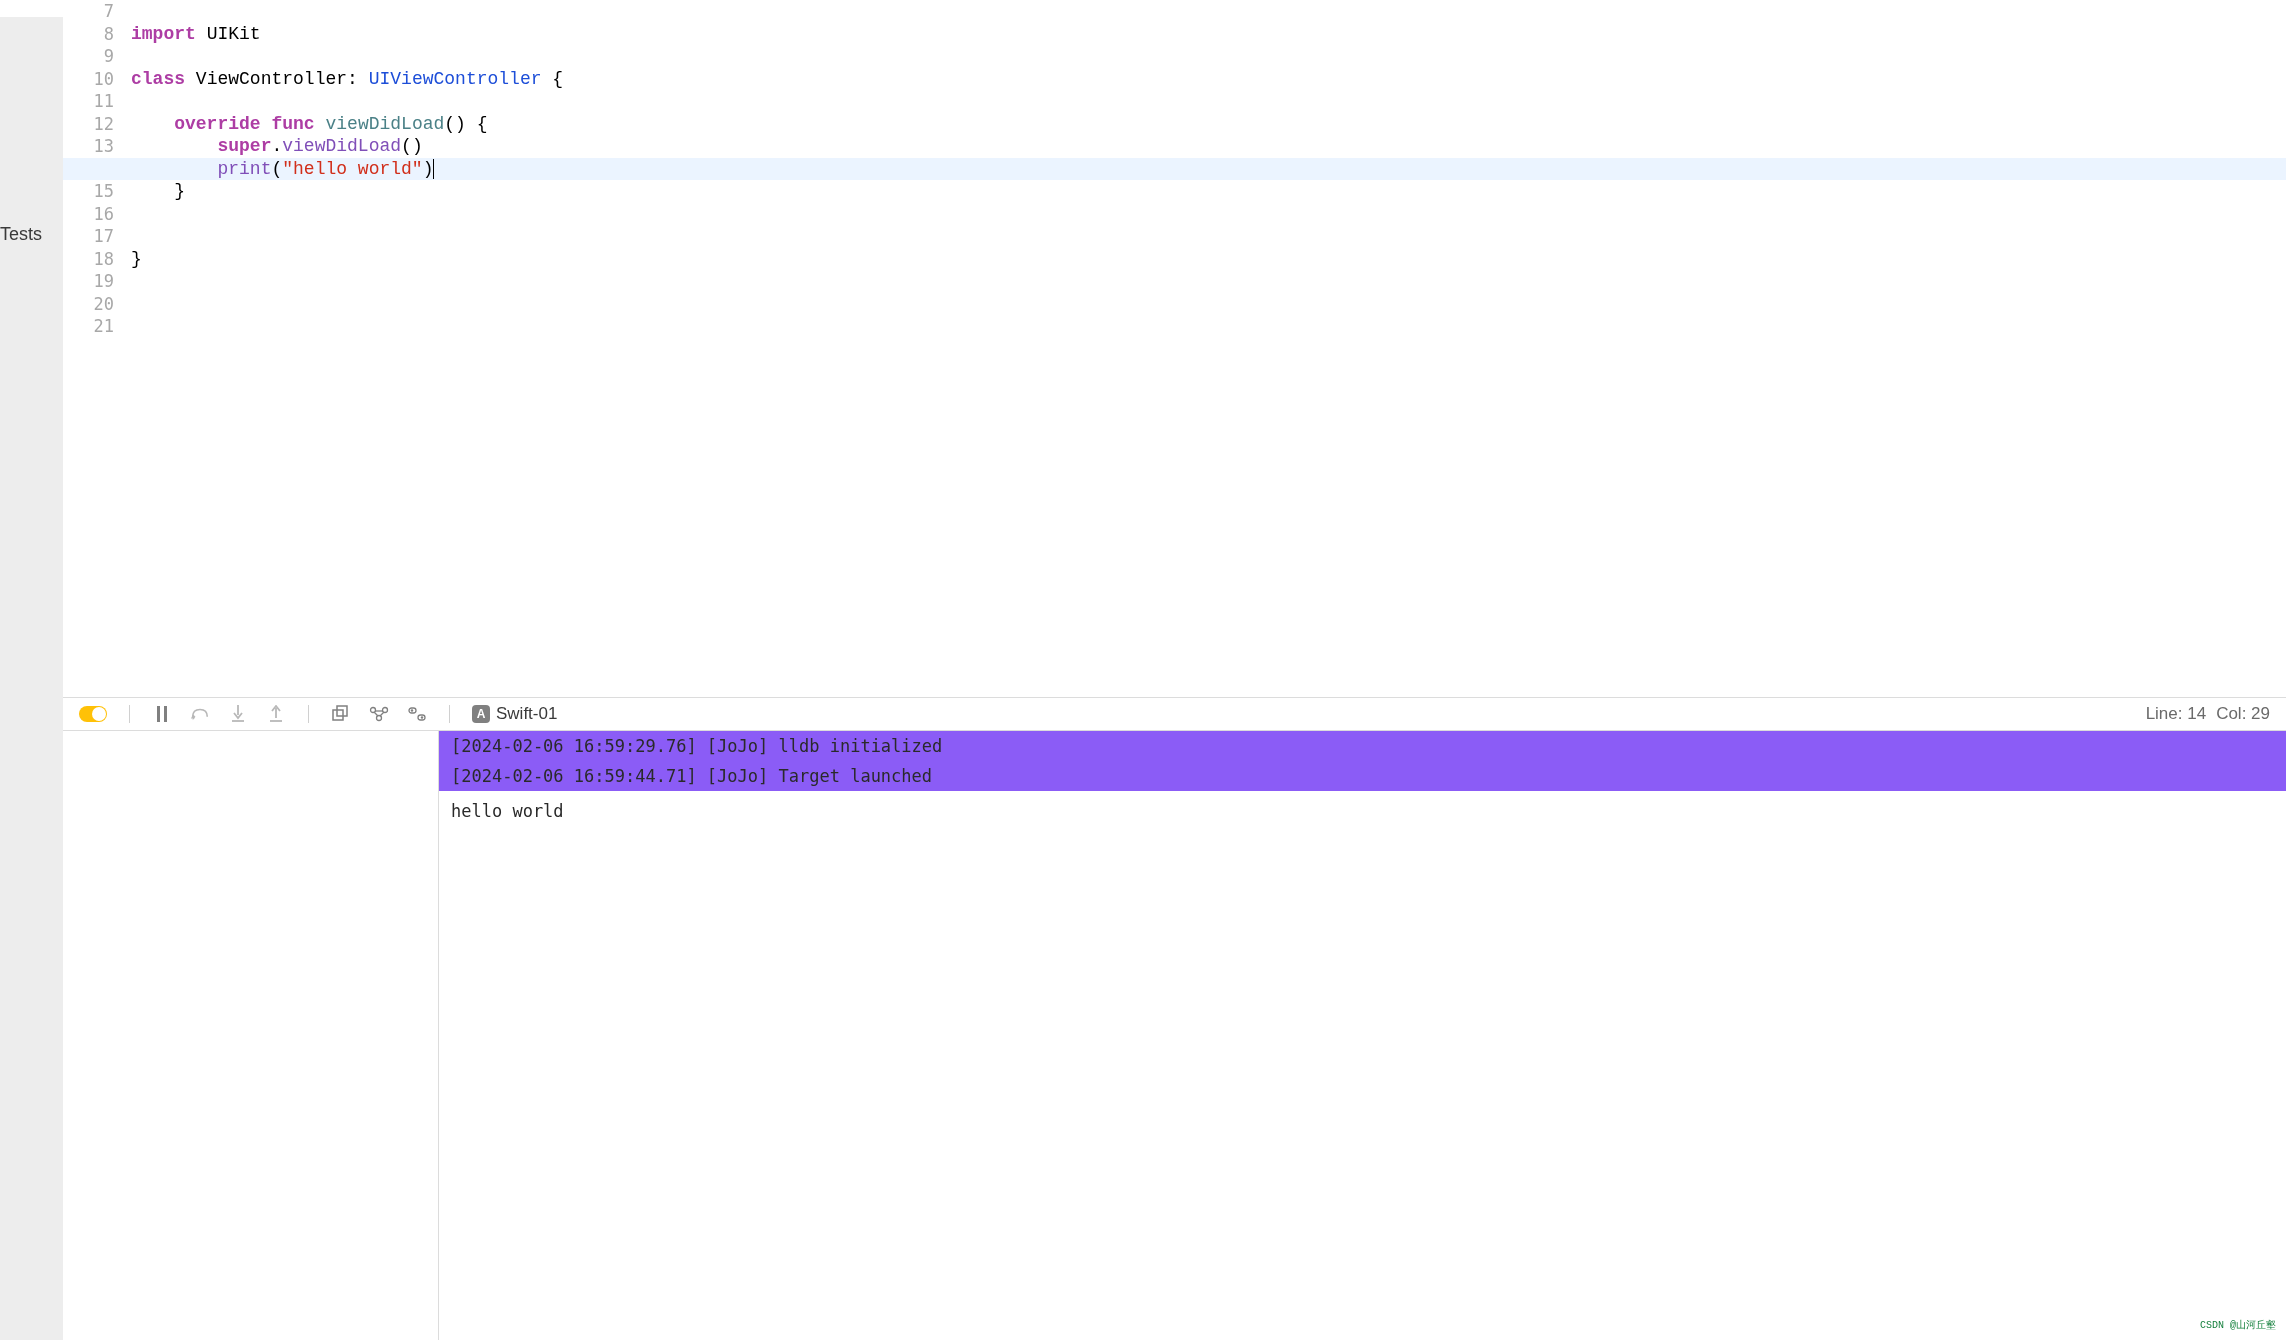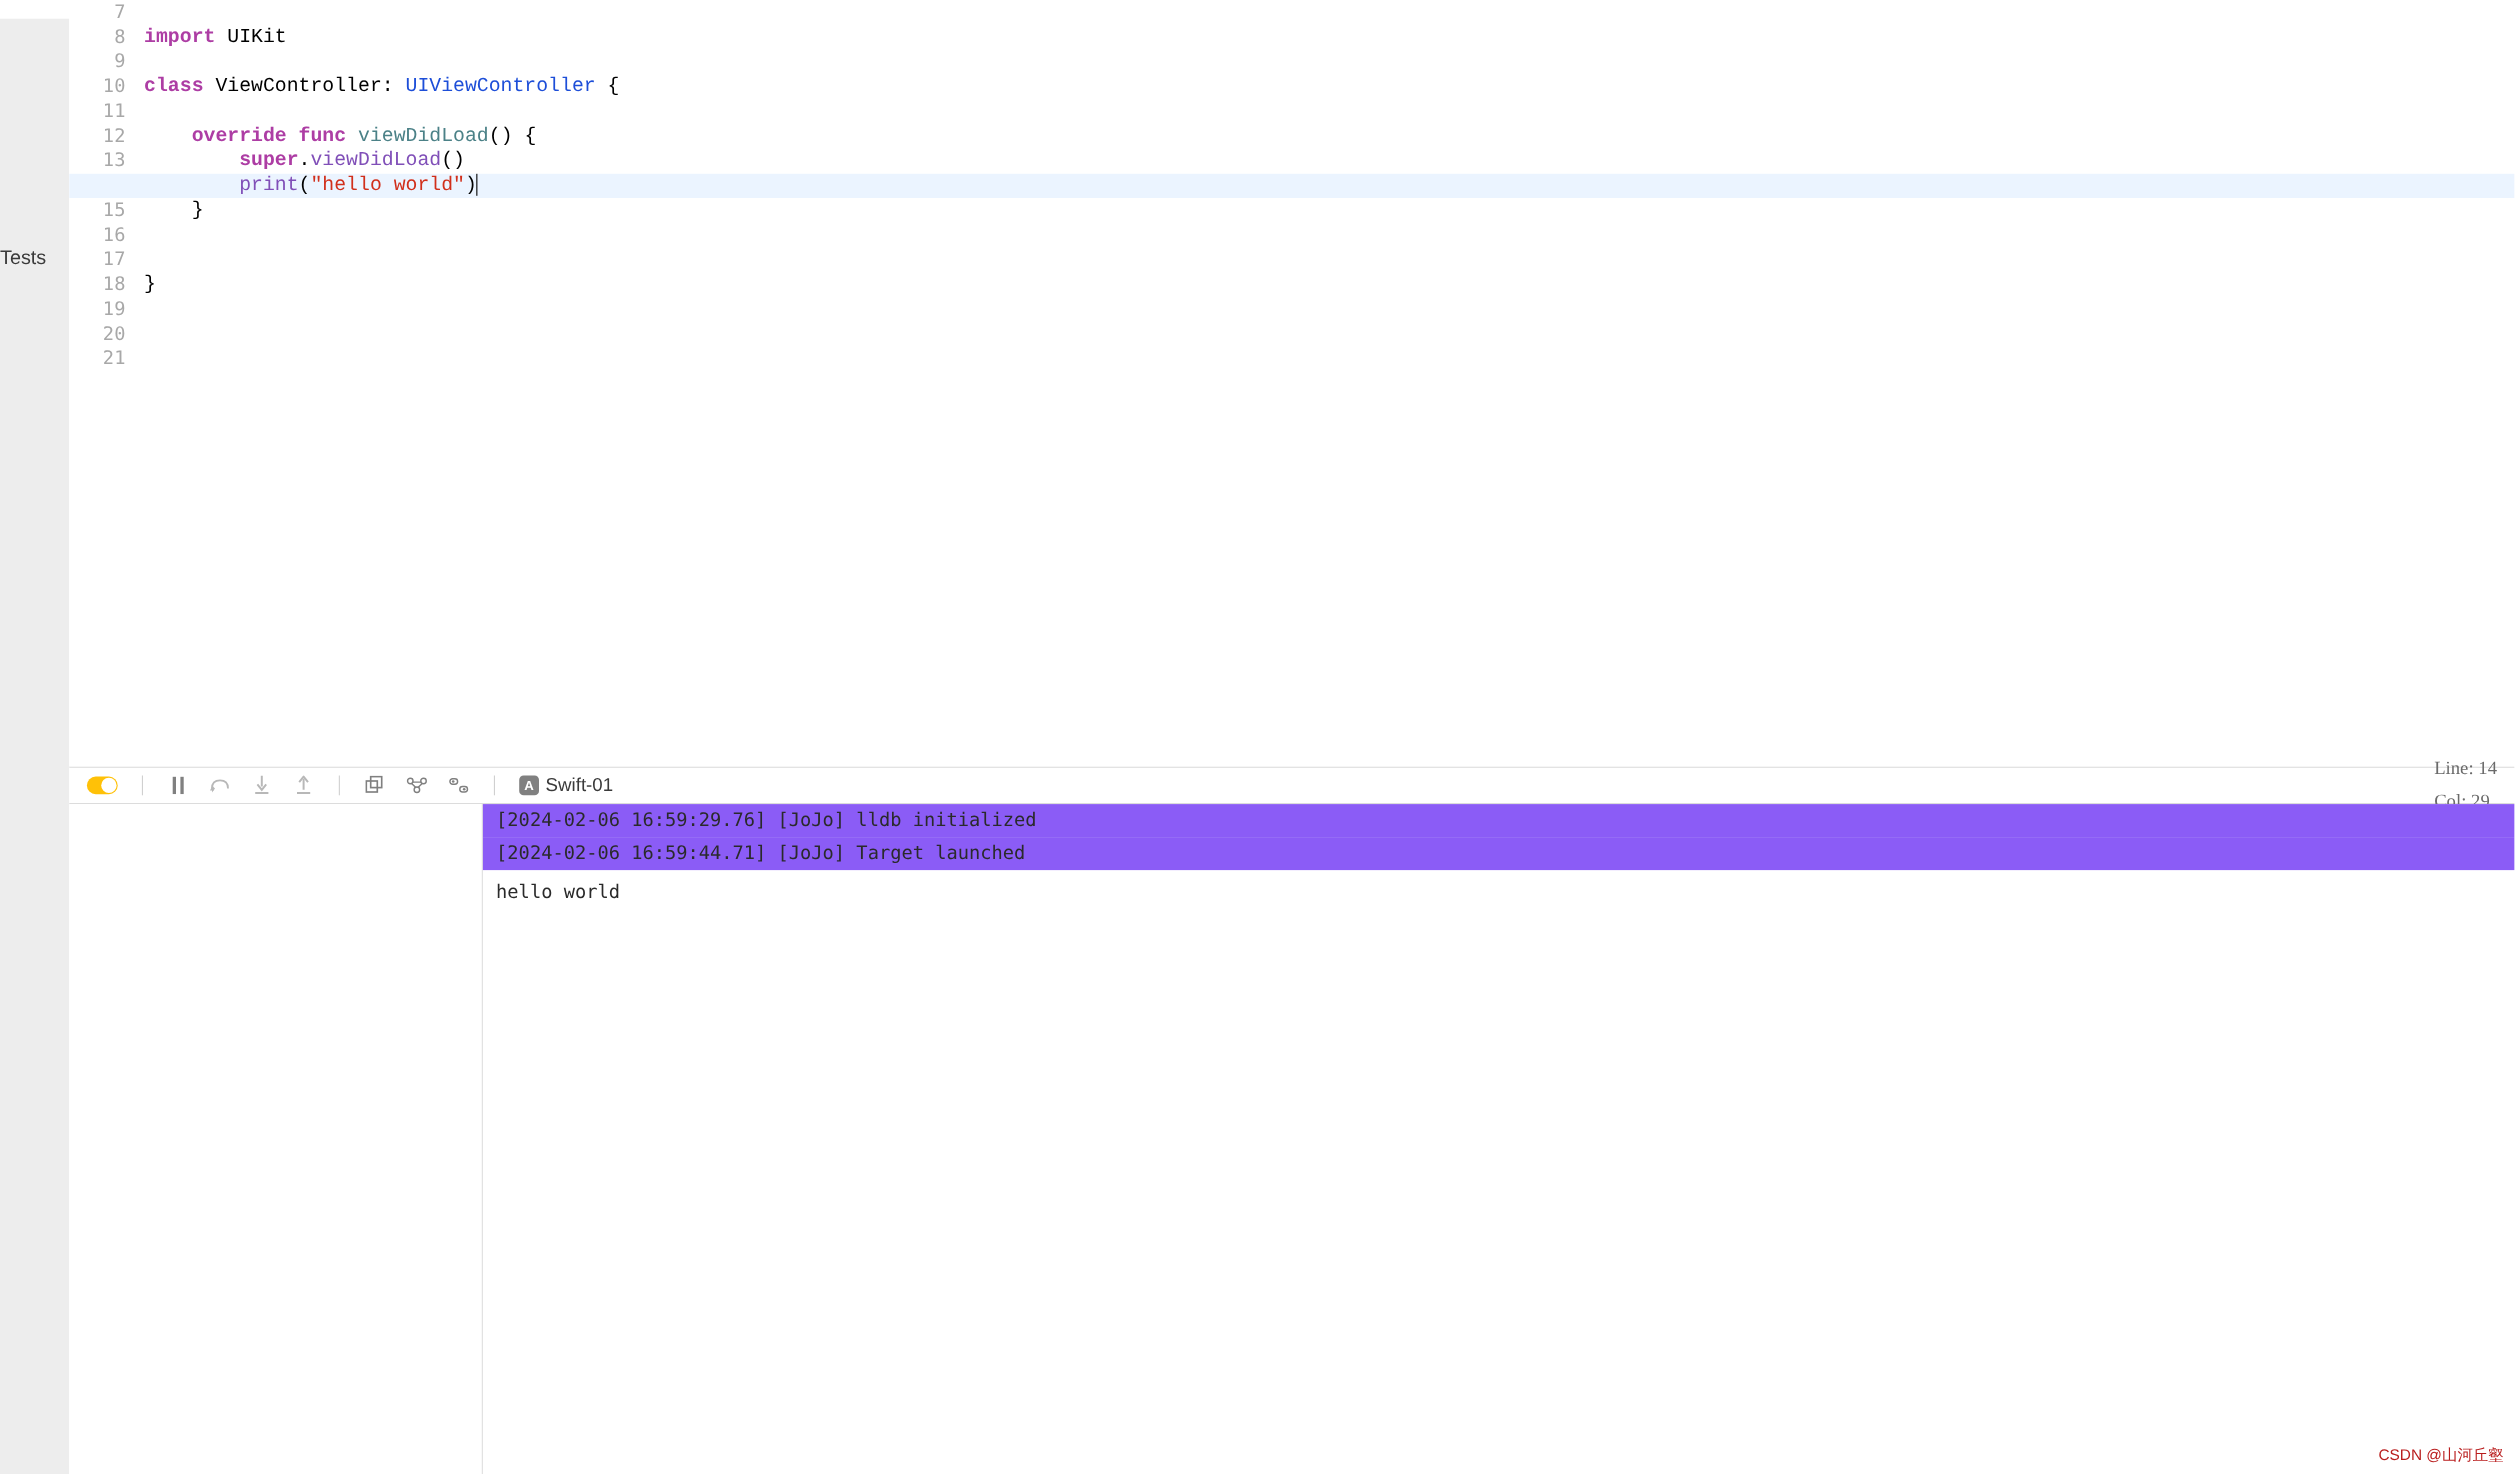--- a/index.html
+++ b/index.html
@@ -185,24 +185,23 @@
       justify-content: center;
       color: #ffffff;
       font-size: 12px;
       font-weight: 600;
     }
     
     .toolbar-right {
       margin-left: auto;
       display: flex;
       gap: 10px;
-      font-family: Liberation Serif, serif;
+      font-family: Liberation Sans, sans-serif;
       font-size: 17px;
       color: #6a6a6a;
-      flex-direction: column;
     }
     
     .console-area {
       position: absolute;
       left: 63px;
       top: 731px;
       right: 0;
       bottom: 0;
       display: flex;
     }
@@ -233,23 +232,23 @@
       font-size: 17px;
       color: #2a2a2a;
       padding: 10px 12px 4px 12px;
       white-space: pre;
     }
     
     .watermark {
       position: absolute;
       bottom: 8px;
       right: 10px;
-      font-family: Liberation Sans, sans-serif;
-      font-size: 14px;
-      color: #b91c1c;
+      font-family: Liberation Mono, monospace;
+      font-size: 10px;
+      color: #15803d;
     }
     
     svg {
       display: block;
     }
   </style>
 </head>
 <body>
 
 <div class="sidebar">

